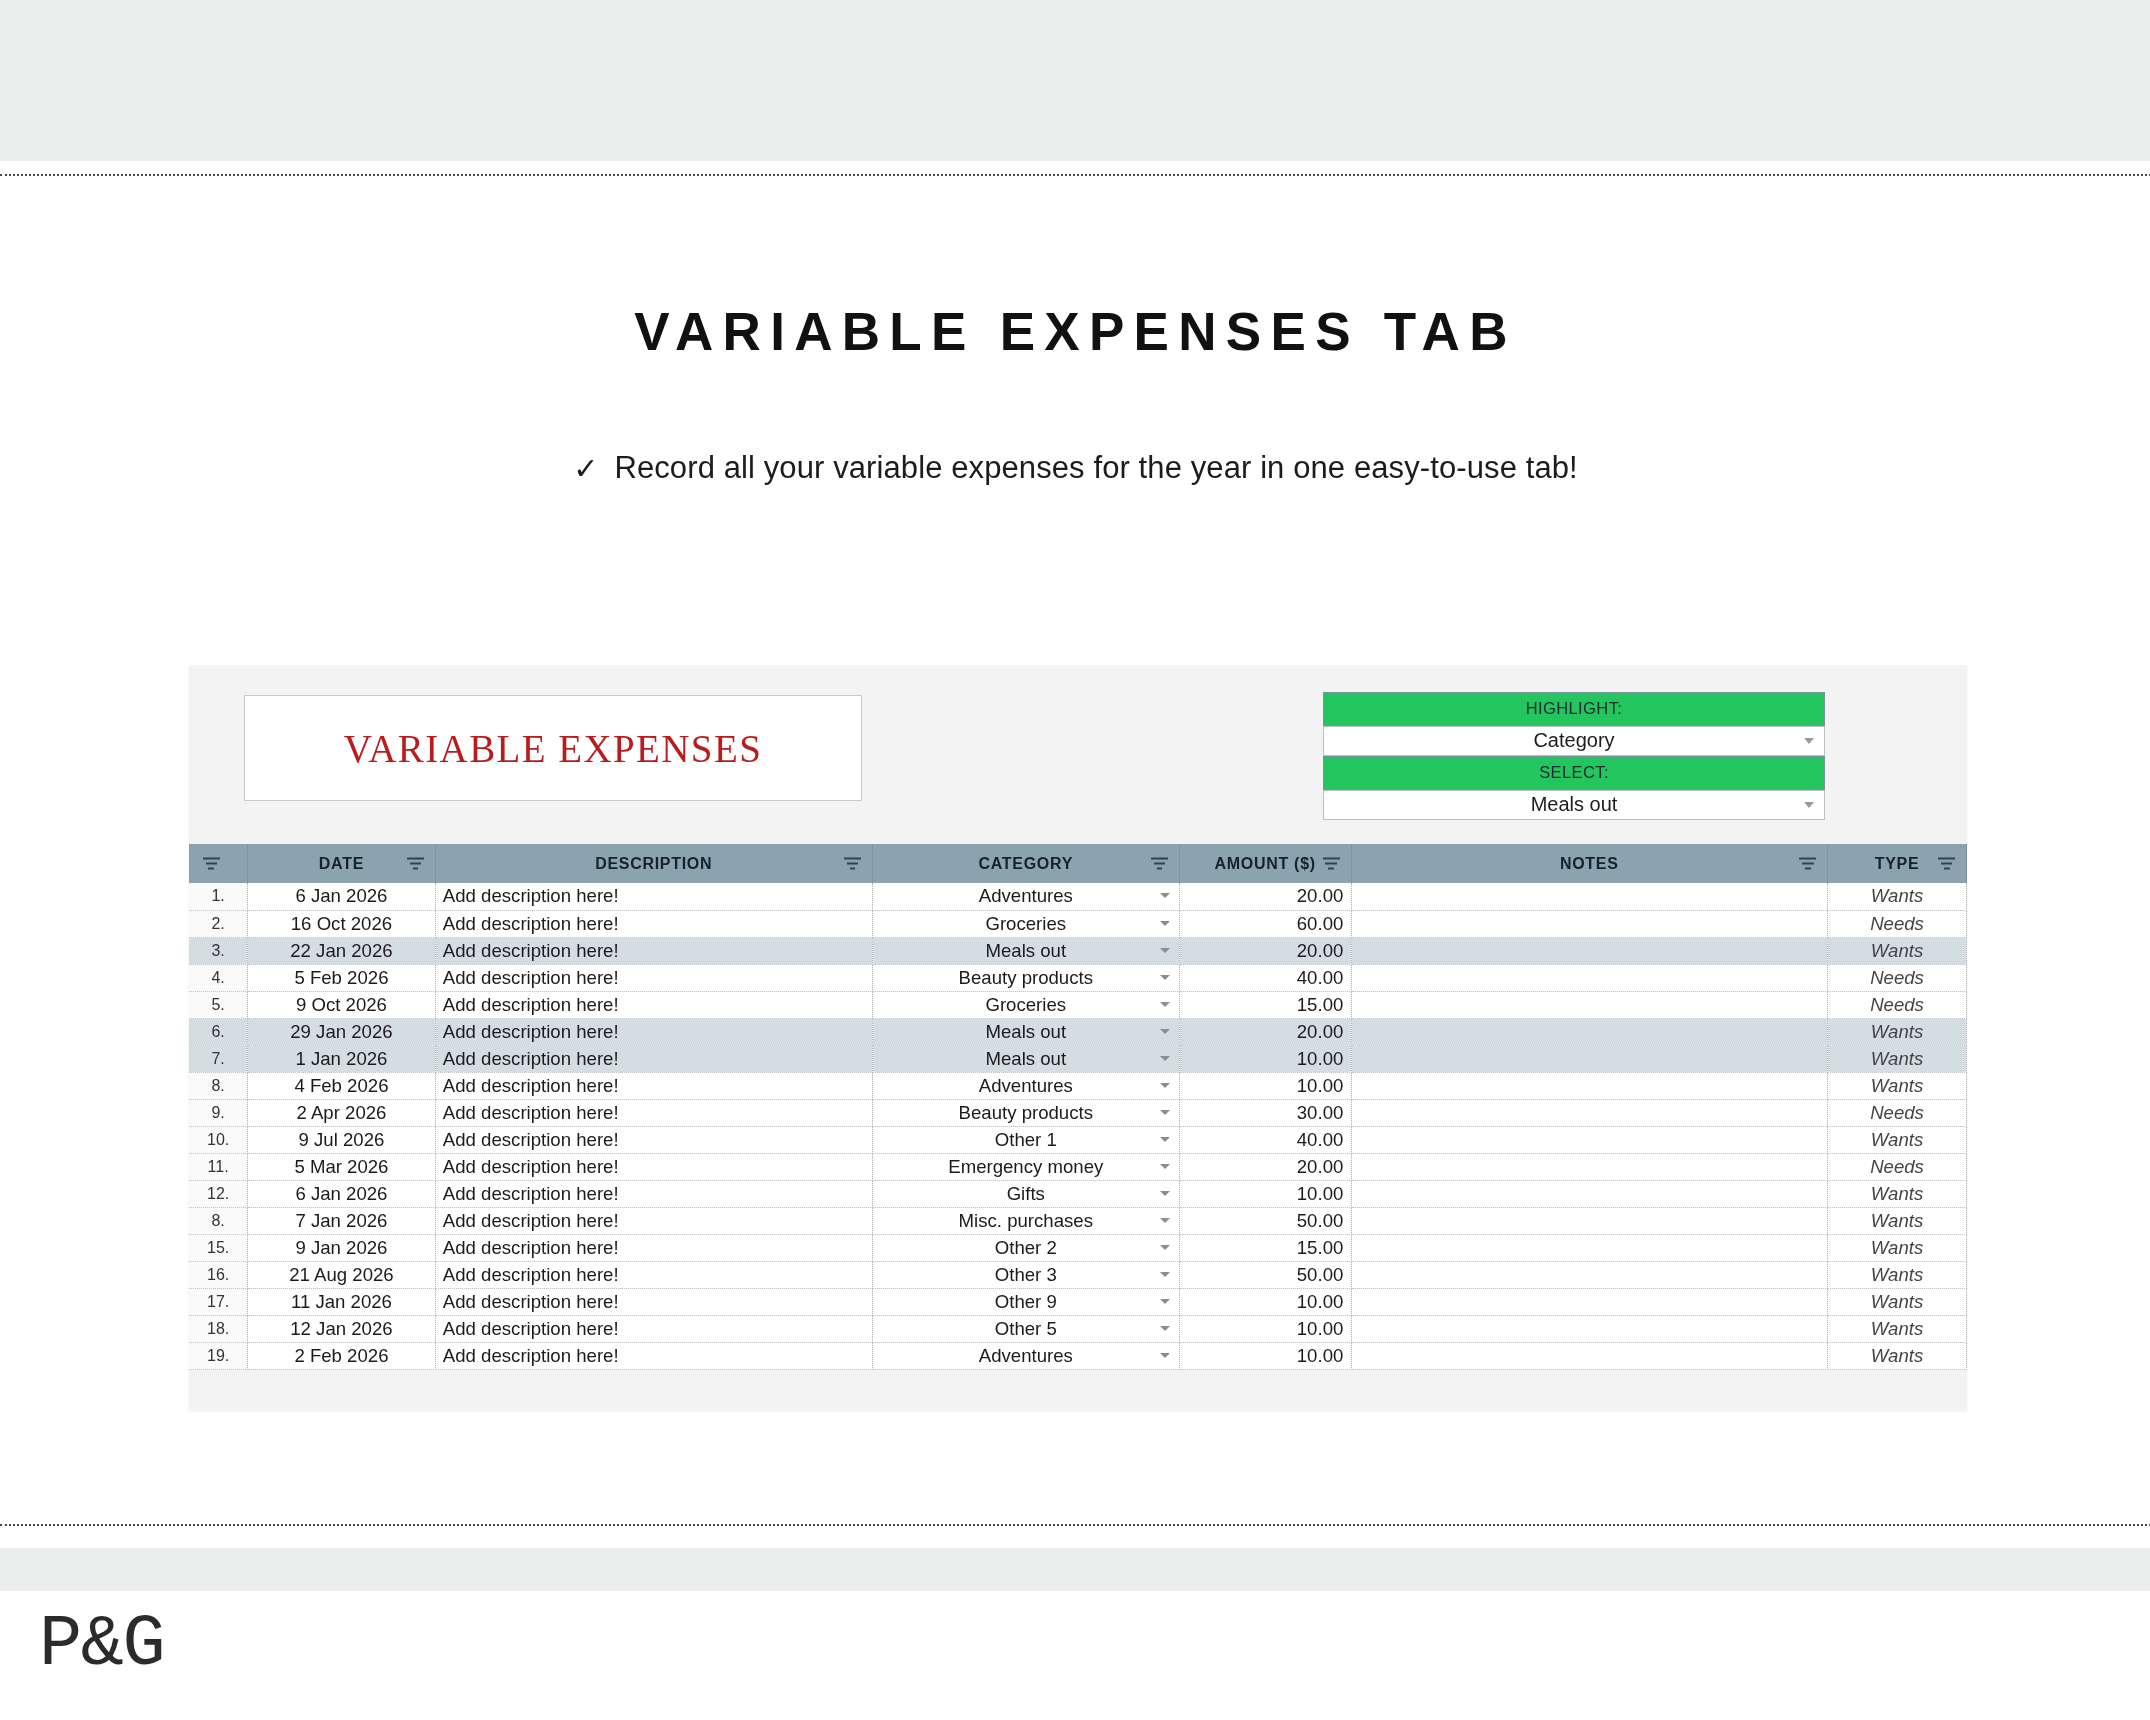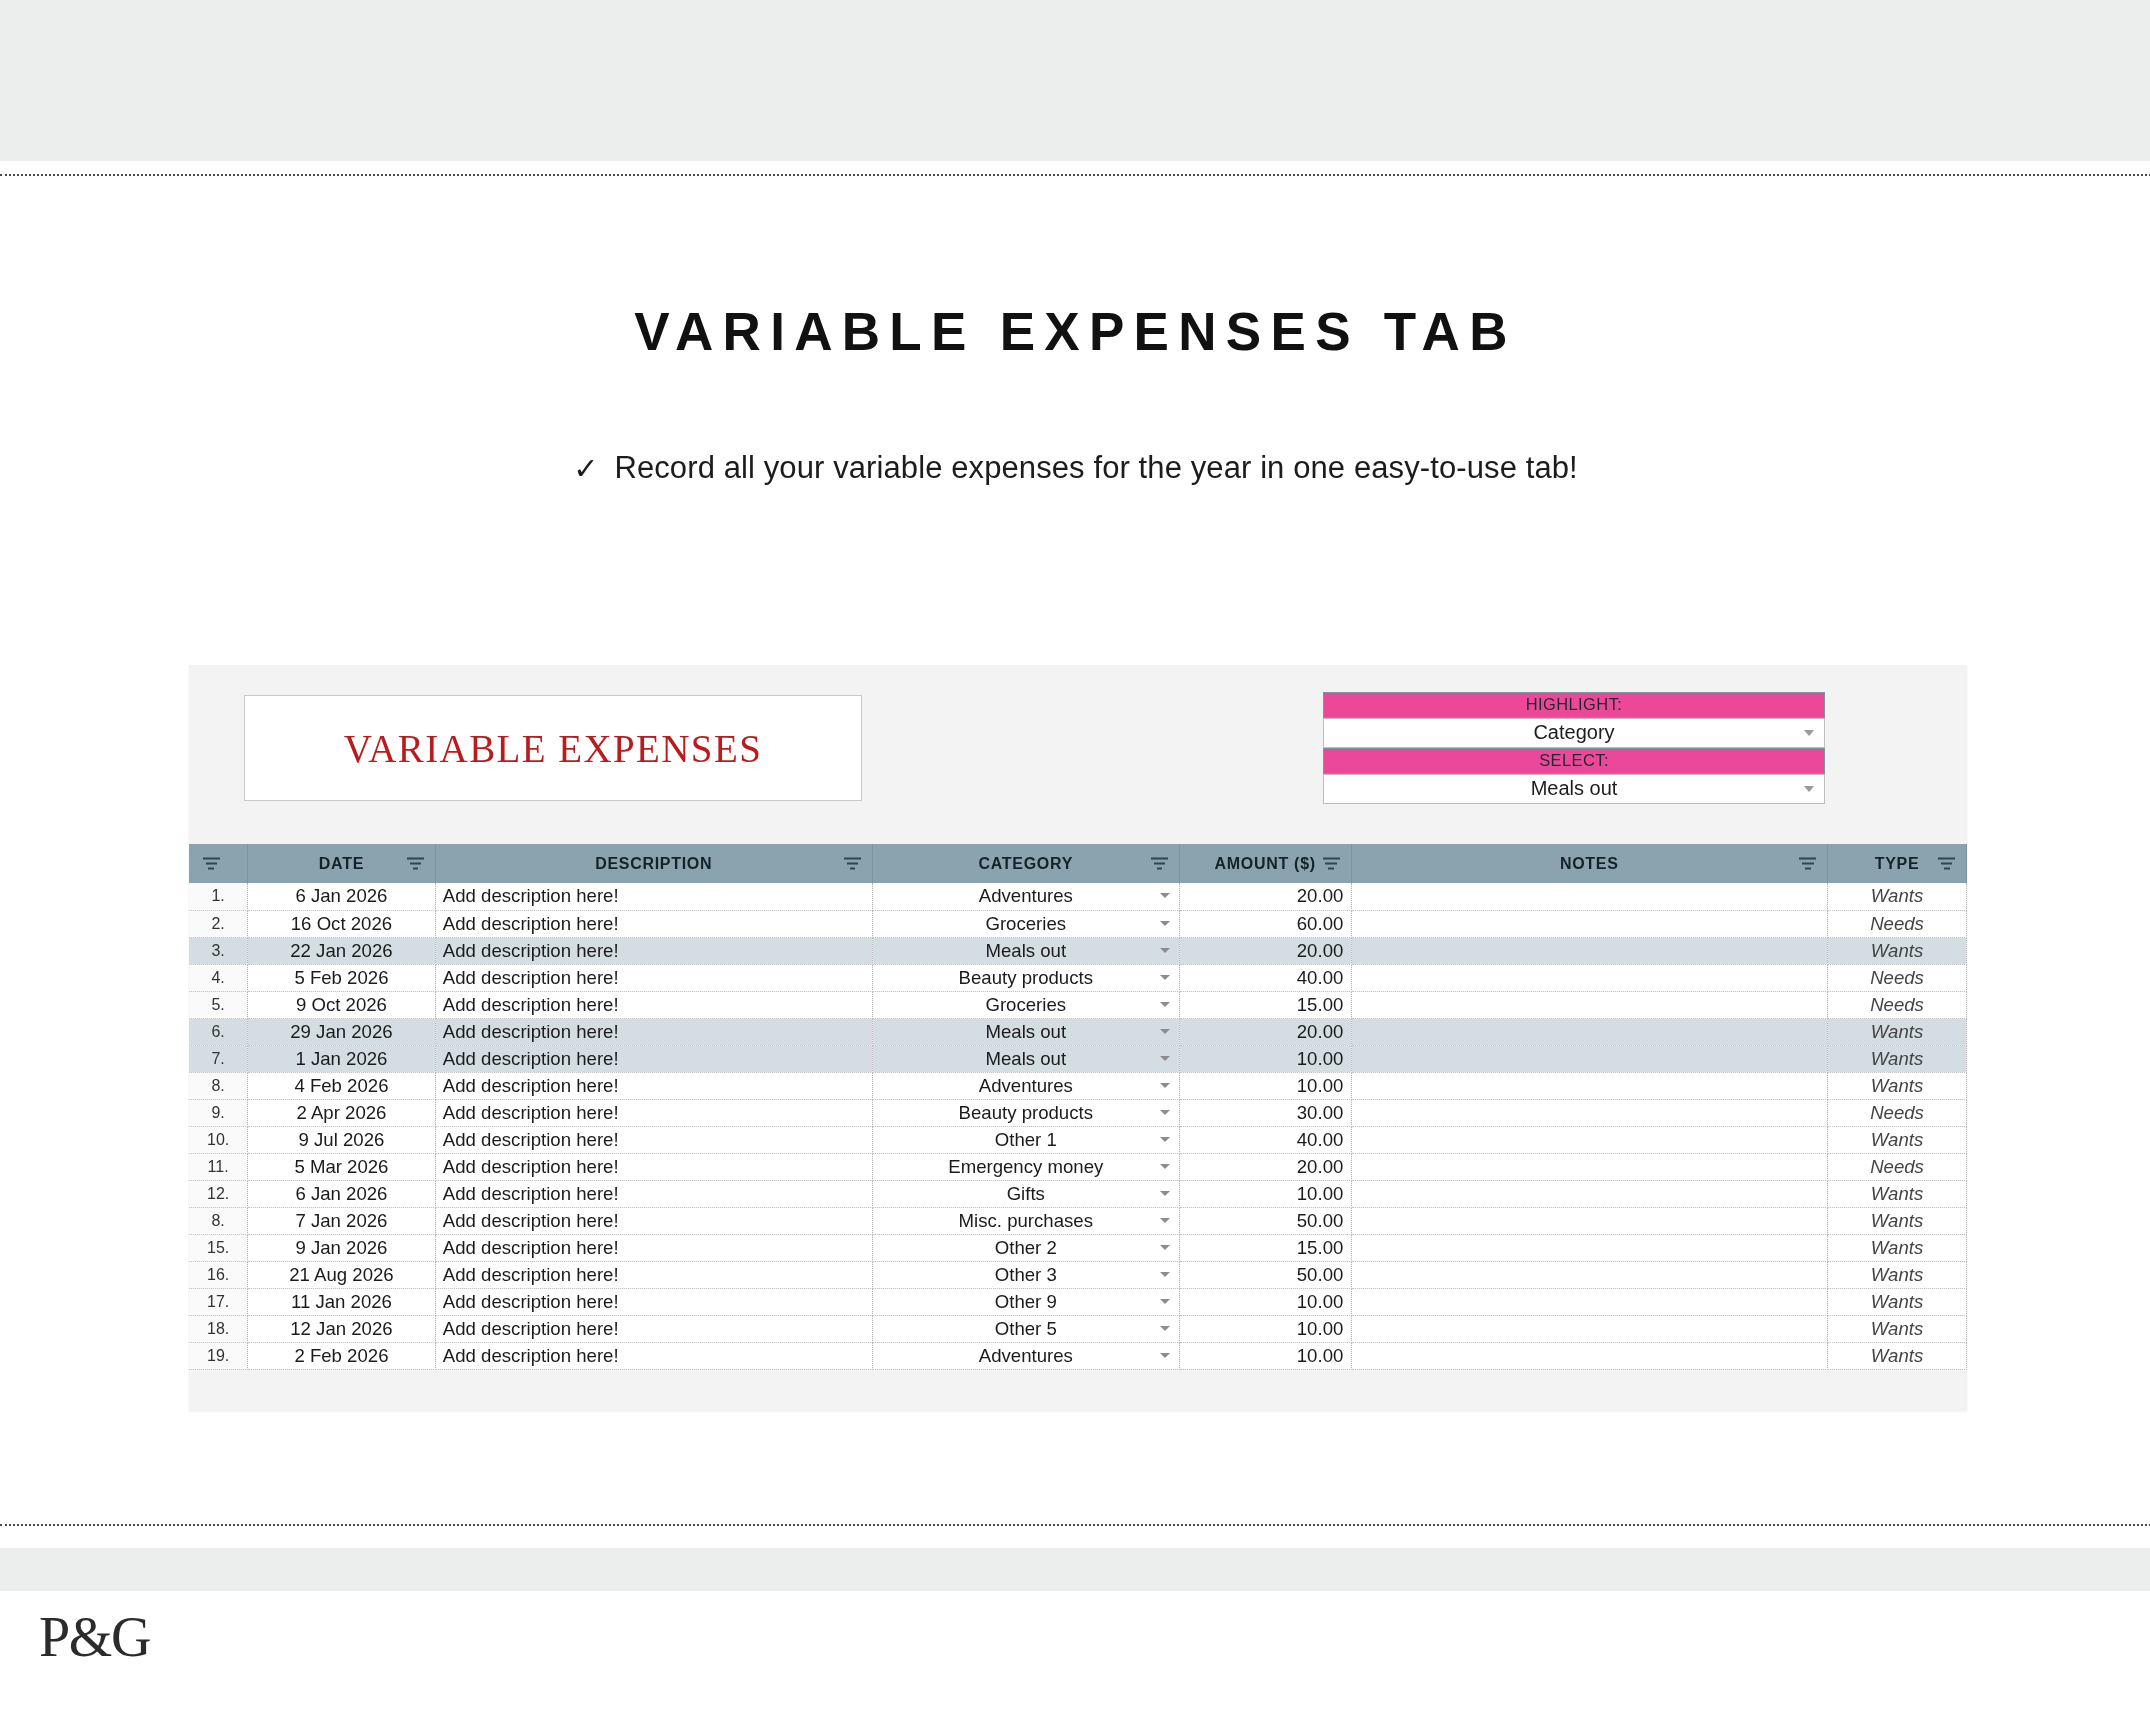--- a/index.html
+++ b/index.html
@@ -31,22 +31,22 @@
     width: 2151px; height: 0;
     border-top: 2.9px dotted #4a4a4a;
   }
   .band-bottom {
     position: absolute; left: 0; top: 1548px;
     width: 2151px; height: 43px;
     background: #eceded;
   }
   .logo {
     position: absolute; left: 39px; top: 1609px;
-    font-family: Liberation Serif, serif;
-    font-size: 56px;
+    font-family: Liberation Mono, monospace;
+    font-size: 72px;
     letter-spacing: -1.4px;
     color: #2b2b2b;
     line-height: 1;
   }
 
   
   .headline {
     position: absolute; left: 0; top: 301px;
     width: 2151px;
     text-align: center;
@@ -97,22 +97,22 @@
     letter-spacing: 1.4px;
     color: #b91c1c;
   }
 
   
   .hl {
     position: absolute; left: 1134px; top: 26.5px;
     width: 502px;
   }
   .hl-label {
-    height: 26px;
-    background: #ec4899;
+    height: 34px;
+    background: #22c55e;
     border: 0.7px solid #7d949f;
     color: #1f2a2f;
     font-size: 16.5px;
     display: flex; align-items: center; justify-content: center;
     letter-spacing: 0.4px;
   }
   .hl-select {
     height: 30px;
     background: #ffffff;
     border: 0.7px solid #bdbdbd;

